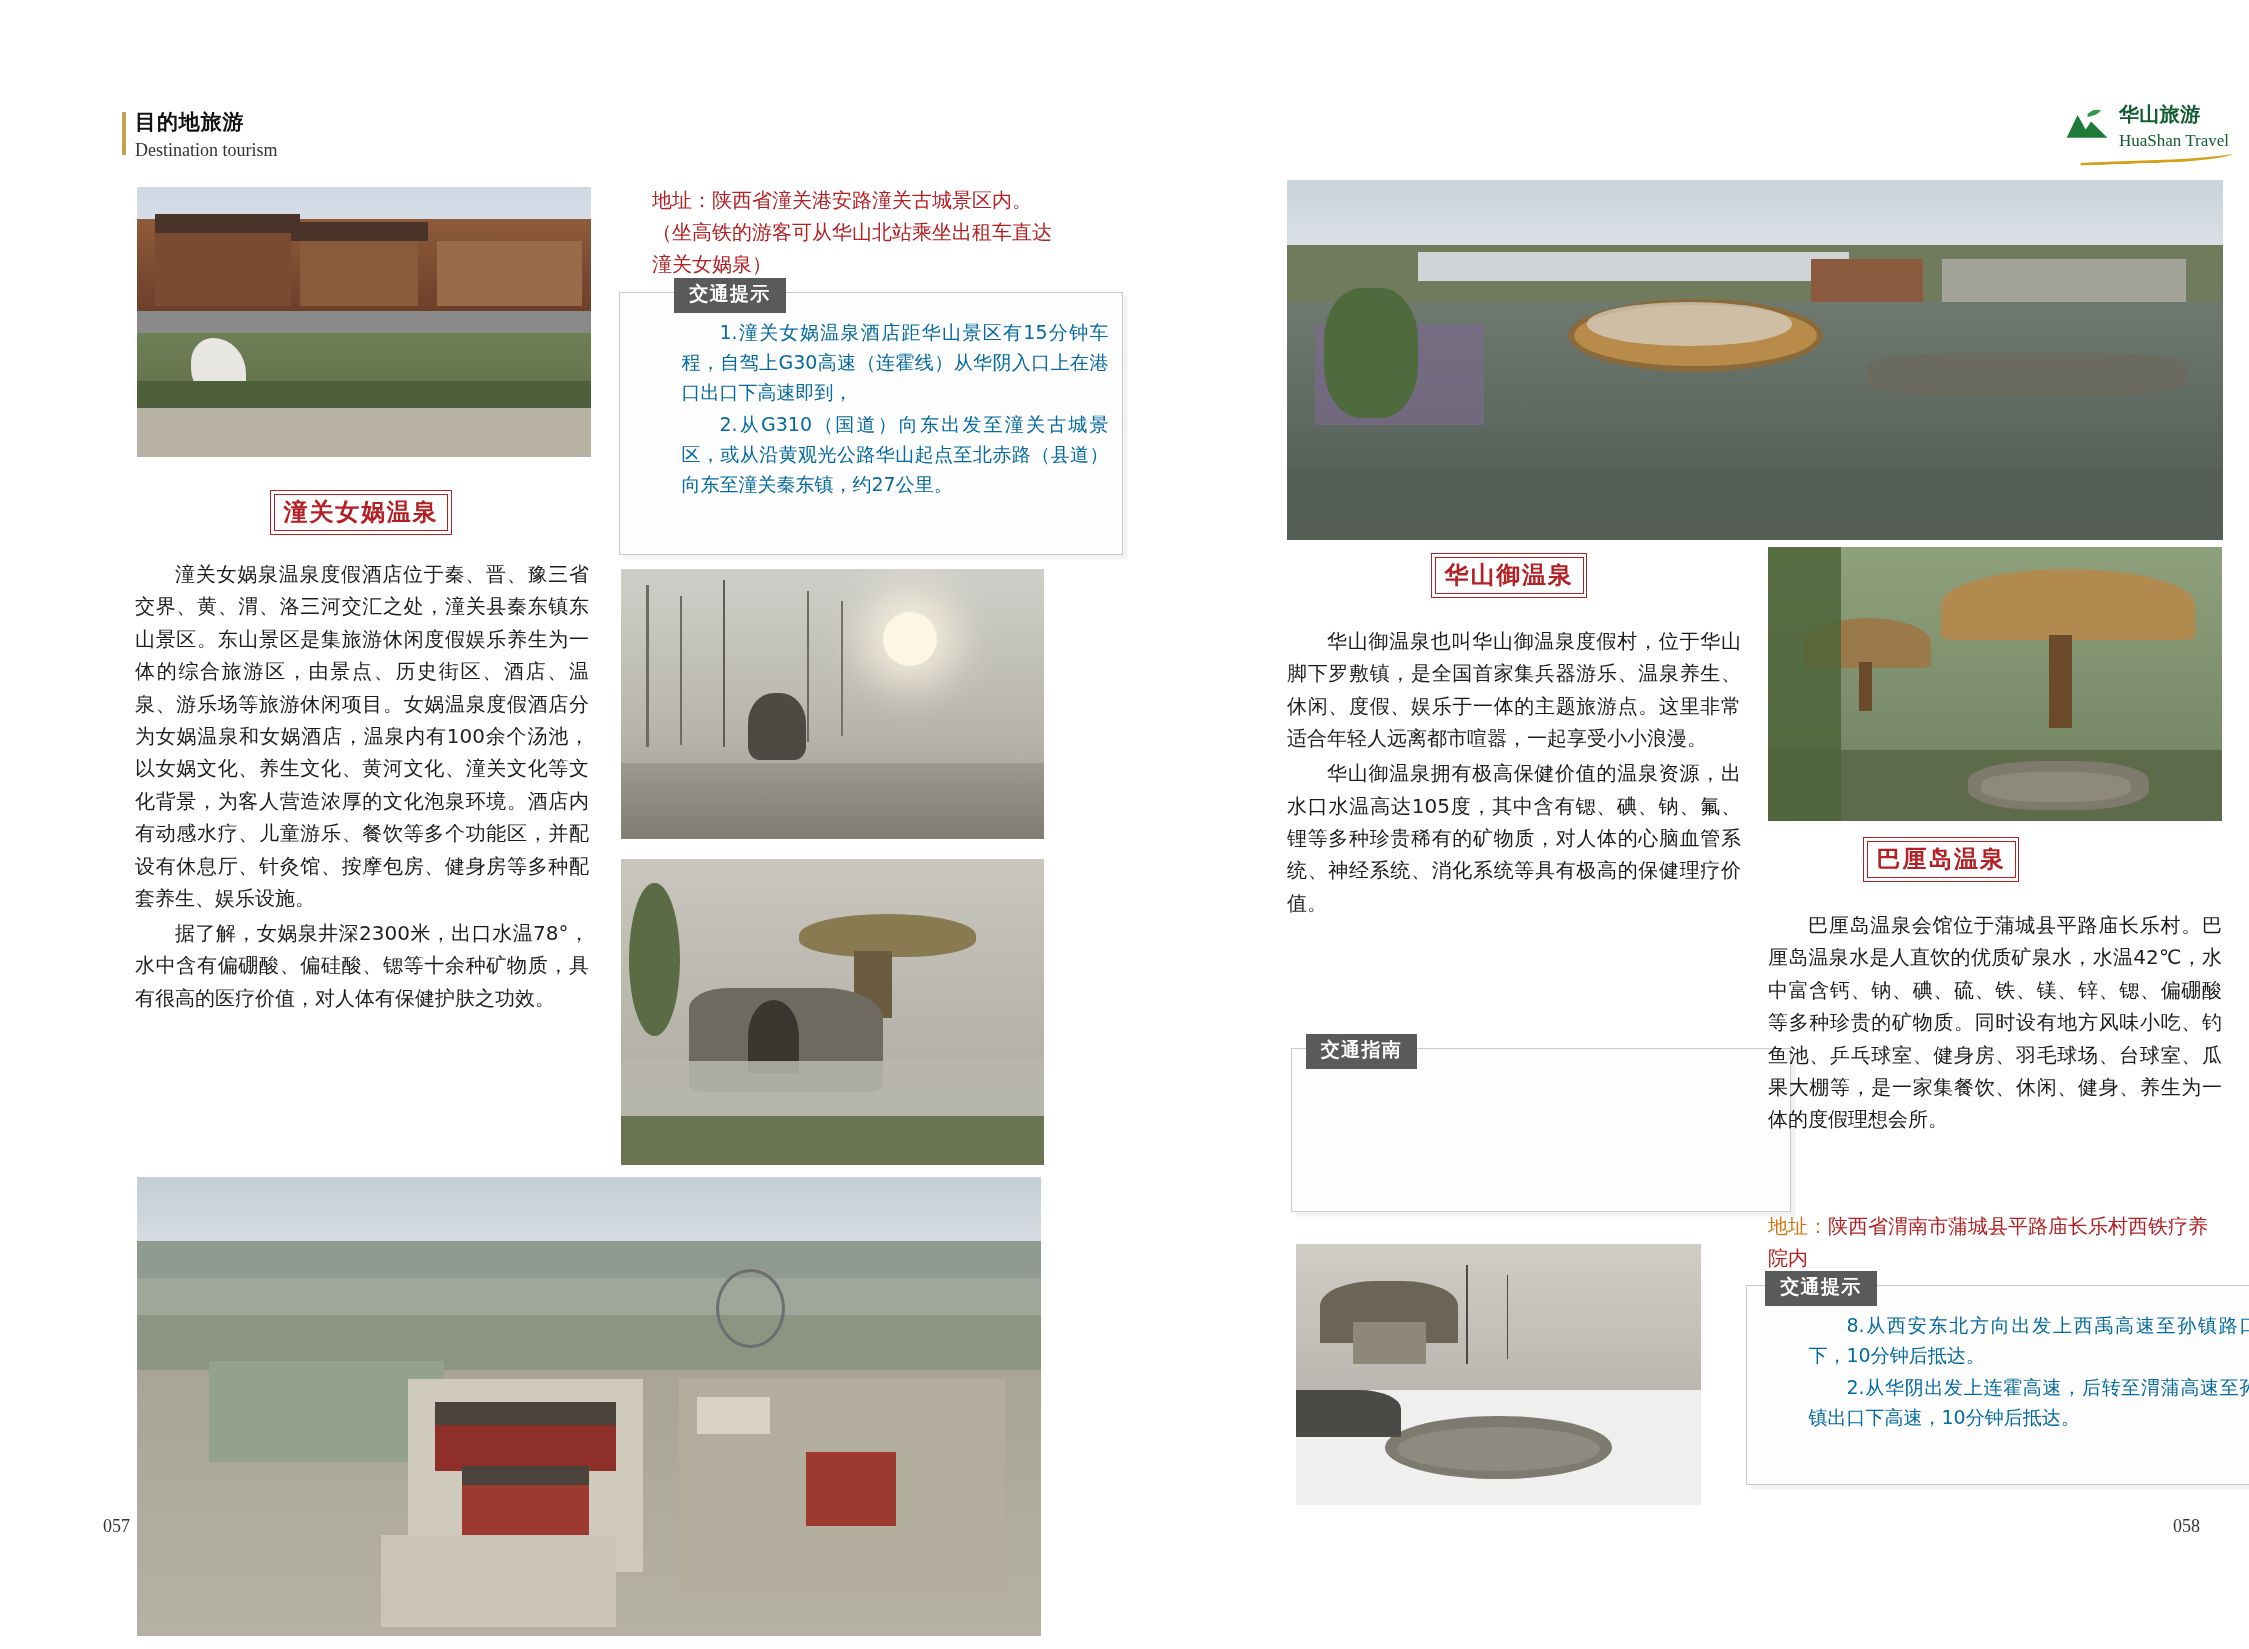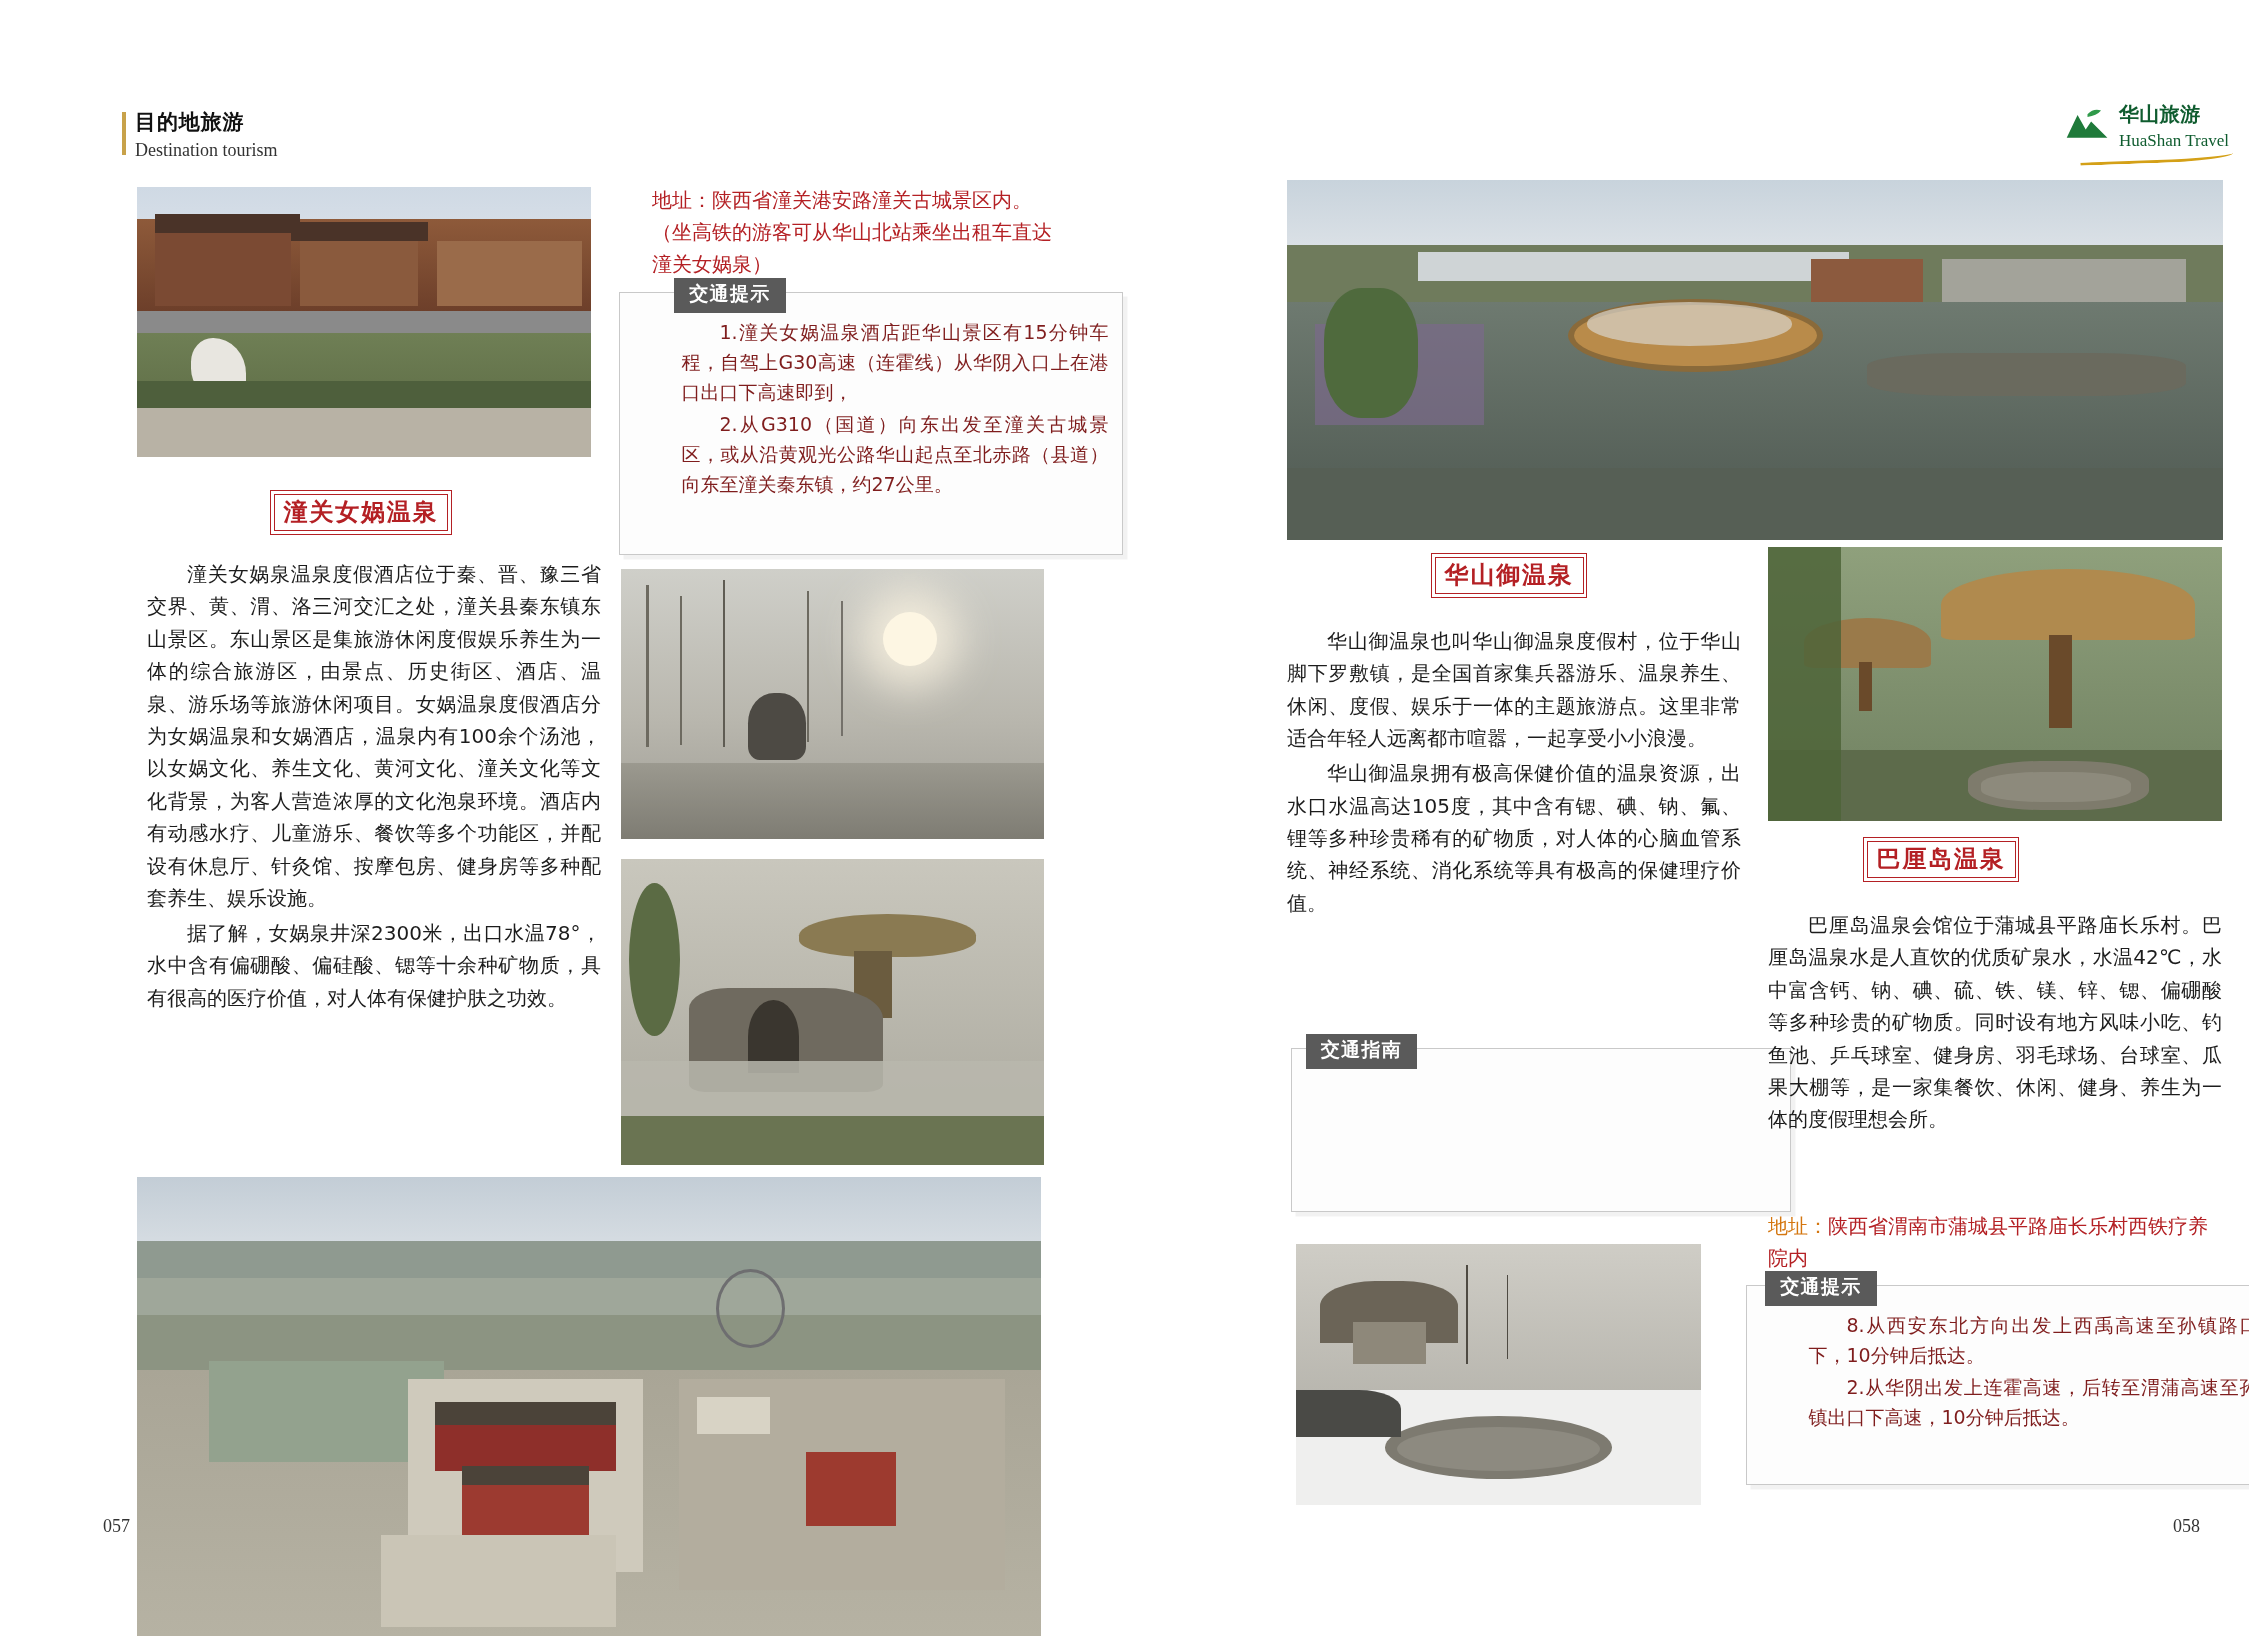--- a/index.html
+++ b/index.html
@@ -135,21 +135,21 @@
     position: absolute;
     border: 1.3px solid #c9c9c9;
     background: #fdfdfd;
     box-shadow: 4.5px 4.5px 0 rgba(0,0,0,0.05);
     padding-left: 48px;
   }
   .tipbox .tip-body {
     font-family: "DejaVu Sans", sans-serif;
     font-size: 19px;
     line-height: 1.58;
-    color: #7f1d1d;
+    color: #0369a1;
     padding: 24px 13.5px 11.7px 13.5px;
     text-align: justify;
   }
   .tipbox .tip-body p { margin: 0 0 1.8px 0; text-indent: 2em; }
   .tiphdr {
     position: absolute;
     background: #5a5a5a;
     color: #fff;
     font-family: "DejaVu Sans", sans-serif;
     font-size: 19px;
@@ -232,21 +232,21 @@
       <div class="tip-body">
         <p>1.潼关女娲温泉酒店距华山景区有15分钟车程，自驾上G30高速（连霍线）从华阴入口上在港口出口下高速即到，</p>
         <p>2.从G310（国道）向东出发至潼关古城景区，或从沿黄观光公路华山起点至北赤路（县道）向东至潼关秦东镇，约27公里。</p>
       </div>
     </div>
 
     <div class="plaque" style="left:270px; top:490px;">
       <span>潼关女娲温泉</span>
     </div>
 
-    <div class="col-text" style="left:147px; top:558px; width:454px;">
+    <div class="col-text" style="left:135px; top:558px; width:454px;">
       <p>潼关女娲泉温泉度假酒店位于秦、晋、豫三省交界、黄、渭、洛三河交汇之处，潼关县秦东镇东山景区。东山景区是集旅游休闲度假娱乐养生为一体的综合旅游区，由景点、历史街区、酒店、温泉、游乐场等旅游休闲项目。女娲温泉度假酒店分为女娲温泉和女娲酒店，温泉内有100余个汤池，以女娲文化、养生文化、黄河文化、潼关文化等文化背景，为客人营造浓厚的文化泡泉环境。酒店内有动感水疗、儿童游乐、餐饮等多个功能区，并配设有休息厅、针灸馆、按摩包房、健身房等多种配套养生、娱乐设施。</p>
       <p>据了解，女娲泉井深2300米，出口水温78°，水中含有偏硼酸、偏硅酸、锶等十余种矿物质，具有很高的医疗价值，对人体有保健护肤之功效。</p>
     </div>
 
     <div class="photo" style="left:621px; top:569px; width:423px; height:270px;">
       <div style="position:absolute;inset:0;background:linear-gradient(#cfcfc9,#b9b7ae 55%,#9d9b93);"></div>
       <div style="position:absolute;left:62%;top:16%;width:54px;height:54px;border-radius:50%;
                   background:#fdf6e3;box-shadow:0 0 40px 22.5px rgba(253,246,227,0.75);"></div>
       <div style="position:absolute;left:6%;top:6%;width:2.7px;height:60%;background:#6d6a60;"></div>
       <div style="position:absolute;left:14%;top:10%;width:2.2px;height:55%;background:#6d6a60;"></div>

